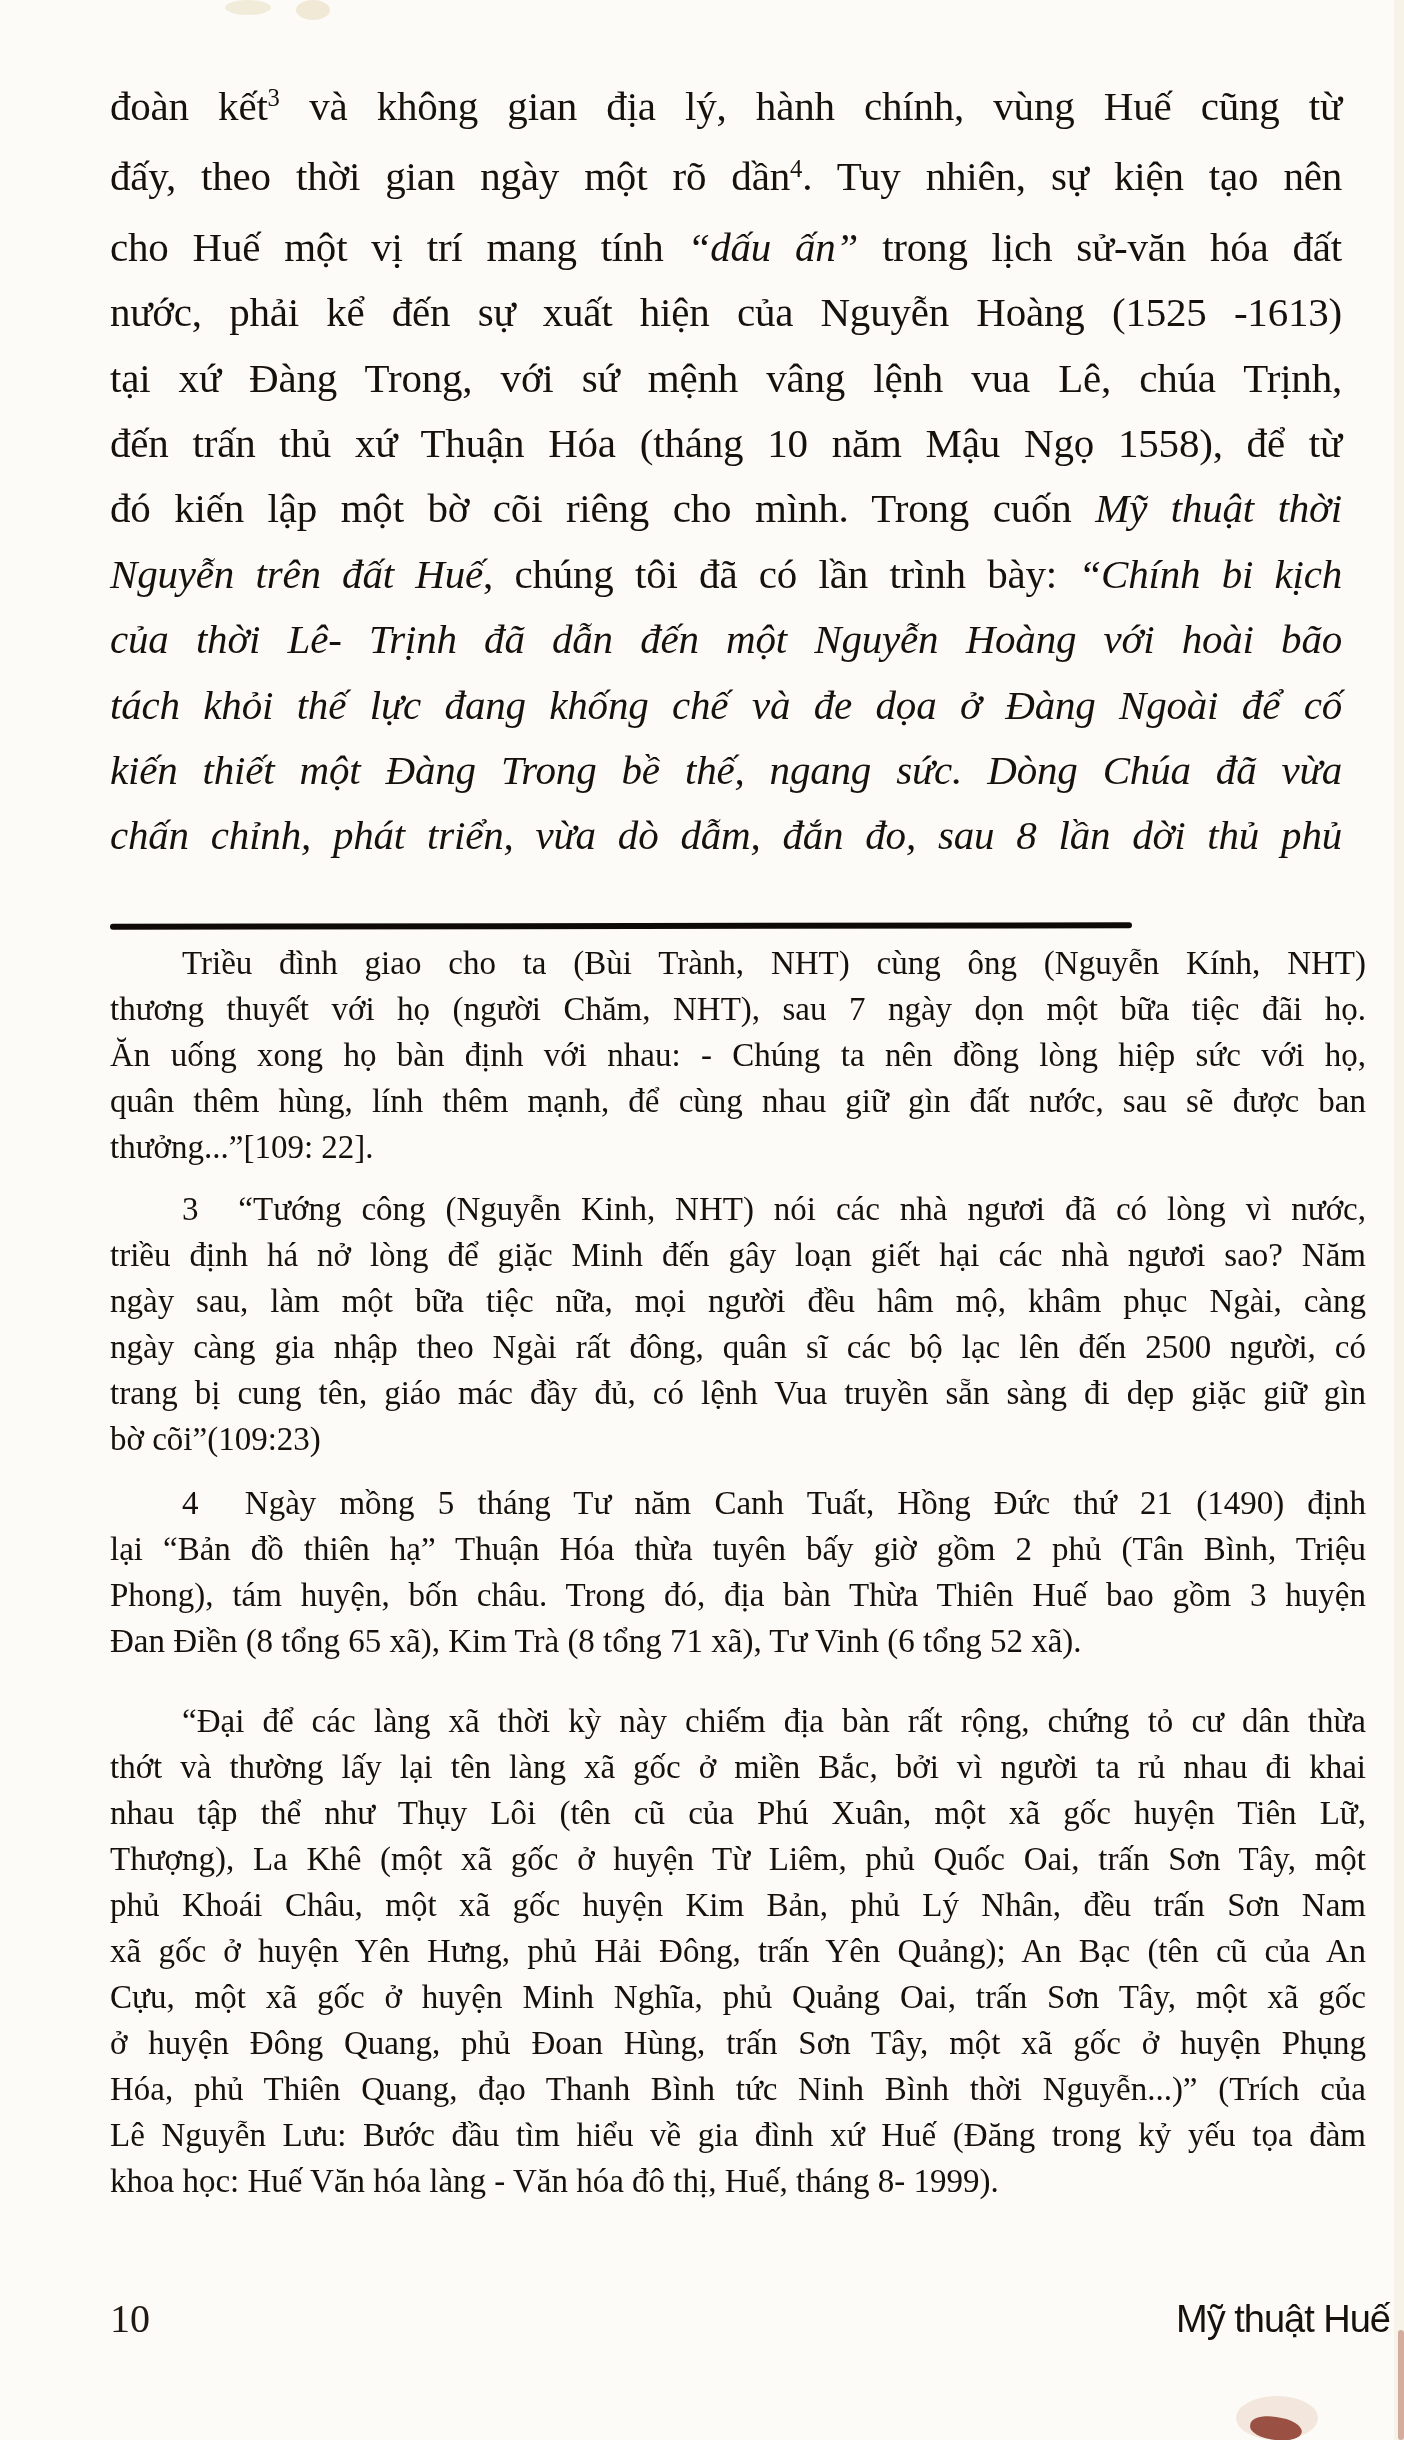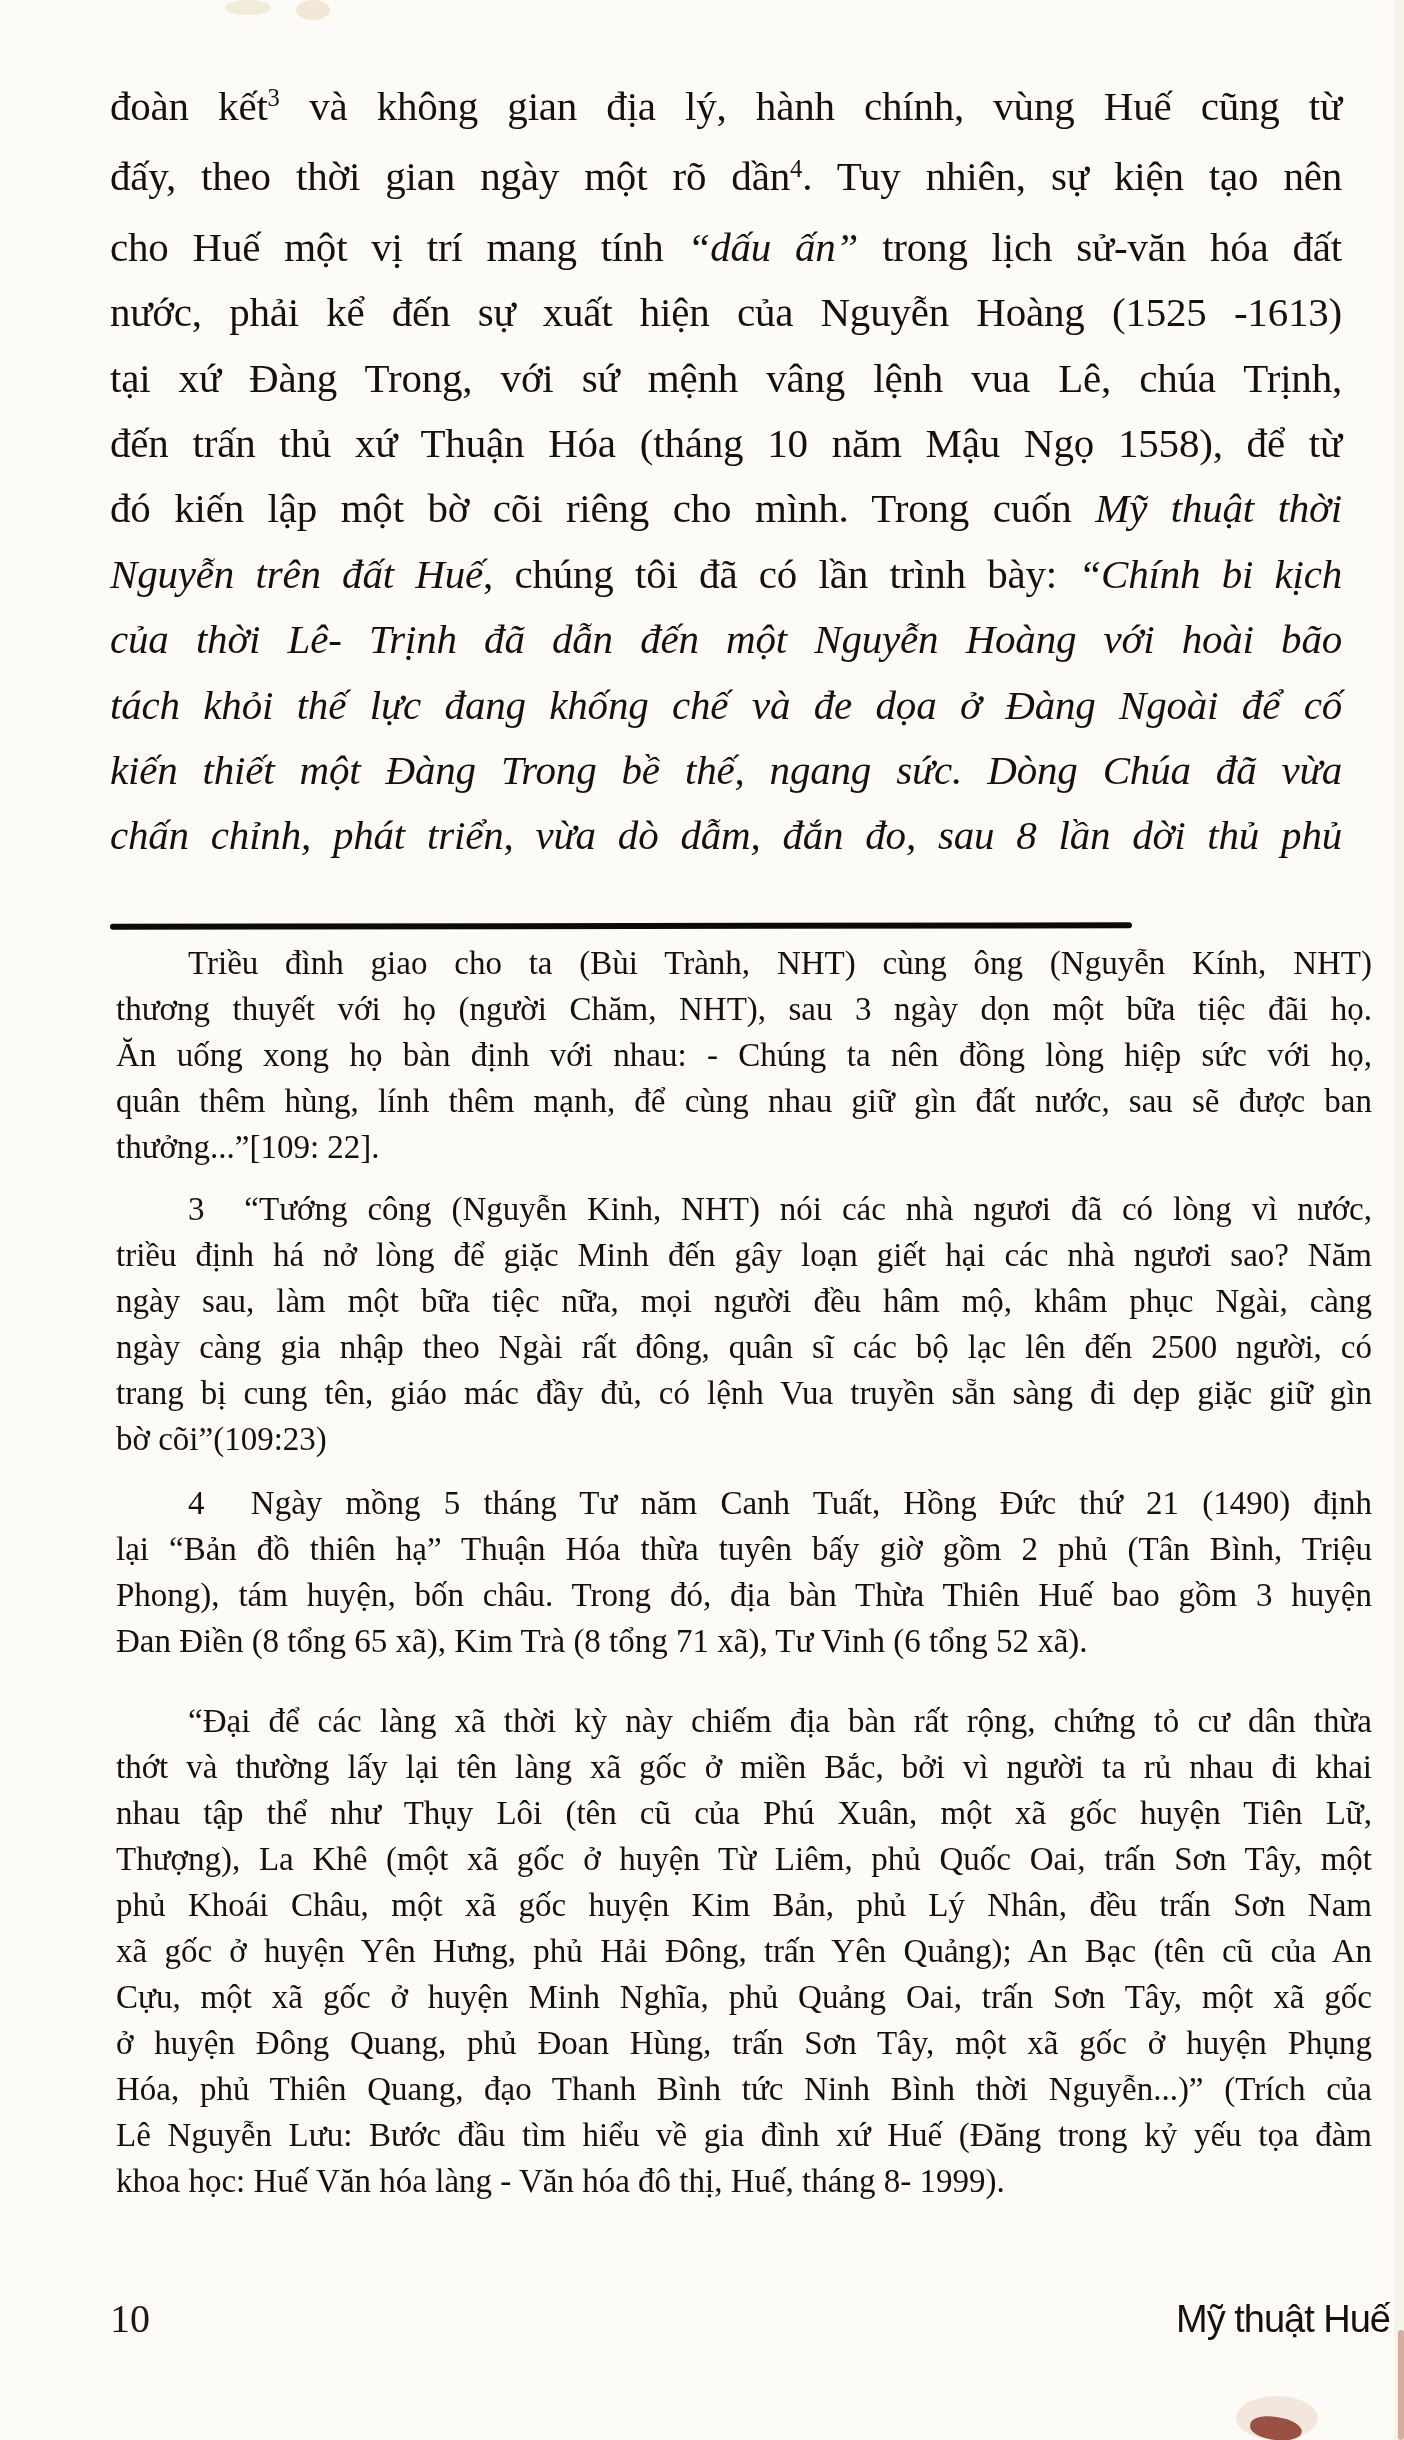--- a/index.html
+++ b/index.html
@@ -44,21 +44,21 @@
     top: 923px; left: 110px;
     width: 1022px; height: 6px;
     background: #0e0a07;
     border-radius: 3px;
     transform: rotate(-0.08deg);
   }
 
   
   .footnotes {
     position: absolute;
-    top: 940px; left: 116px;
+    top: 940px; left: 110px;
     width: 1256px;
   }
   .footnotes .fnp { margin: 0 0 16px 0; }
   .footnotes .fnp:nth-child(2) { margin-bottom: 18px; }
   .footnotes .fnp:nth-child(3) { margin-bottom: 34px; }
   .footnotes .ln {
     font-size: 33px;
     line-height: 46px;
     text-align: justify;
     text-align-last: justify;
@@ -150,21 +150,21 @@
       <div class="ln"><span class="it">tách khỏi thế lực đang khống chế và đe dọa ở Đàng Ngoài để cố</span></div>
       <div class="ln"><span class="it">kiến thiết một Đàng Trong bề thế, ngang sức. Dòng Chúa đã vừa</span></div>
       <div class="ln"><span class="it">chấn chỉnh, phát triển, vừa dò dẫm, đắn đo, sau 8 lần dời thủ phủ</span></div>
     </main>
 
   <div class="fn-sep"></div>
 
   <section class="footnotes" id="footnotes">
       <div class="fnp">
         <div class="ln first">Triều đình giao cho ta (Bùi Trành, NHT) cùng ông (Nguyễn Kính, NHT)</div>
-        <div class="ln">thương thuyết với họ (người Chăm, NHT), sau 3 ngày dọn một bữa tiệc đãi họ.</div>
+        <div class="ln">thương thuyết với họ (người Chăm, NHT), sau 7 ngày dọn một bữa tiệc đãi họ.</div>
         <div class="ln">Ăn uống xong họ bàn định với nhau: - Chúng ta nên đồng lòng hiệp sức với họ,</div>
         <div class="ln">quân thêm hùng, lính thêm mạnh, để cùng nhau giữ gìn đất nước, sau sẽ được ban</div>
         <div class="ln last">thưởng...”[109: 22].</div>
       </div>
       <div class="fnp">
         <div class="ln first">3&nbsp;&nbsp;“Tướng công (Nguyễn Kinh, NHT) nói các nhà ngươi đã có lòng vì nước,</div>
         <div class="ln">triều định há nở lòng để giặc Minh đến gây loạn giết hại các nhà ngươi sao? Năm</div>
         <div class="ln">ngày sau, làm một bữa tiệc nữa, mọi người đều hâm mộ, khâm phục Ngài, càng</div>
         <div class="ln">ngày càng gia nhập theo Ngài rất đông, quân sĩ các bộ lạc lên đến 2500 người, có</div>
         <div class="ln">trang bị cung tên, giáo mác đầy đủ, có lệnh Vua truyền sẵn sàng đi dẹp giặc giữ gìn</div>

